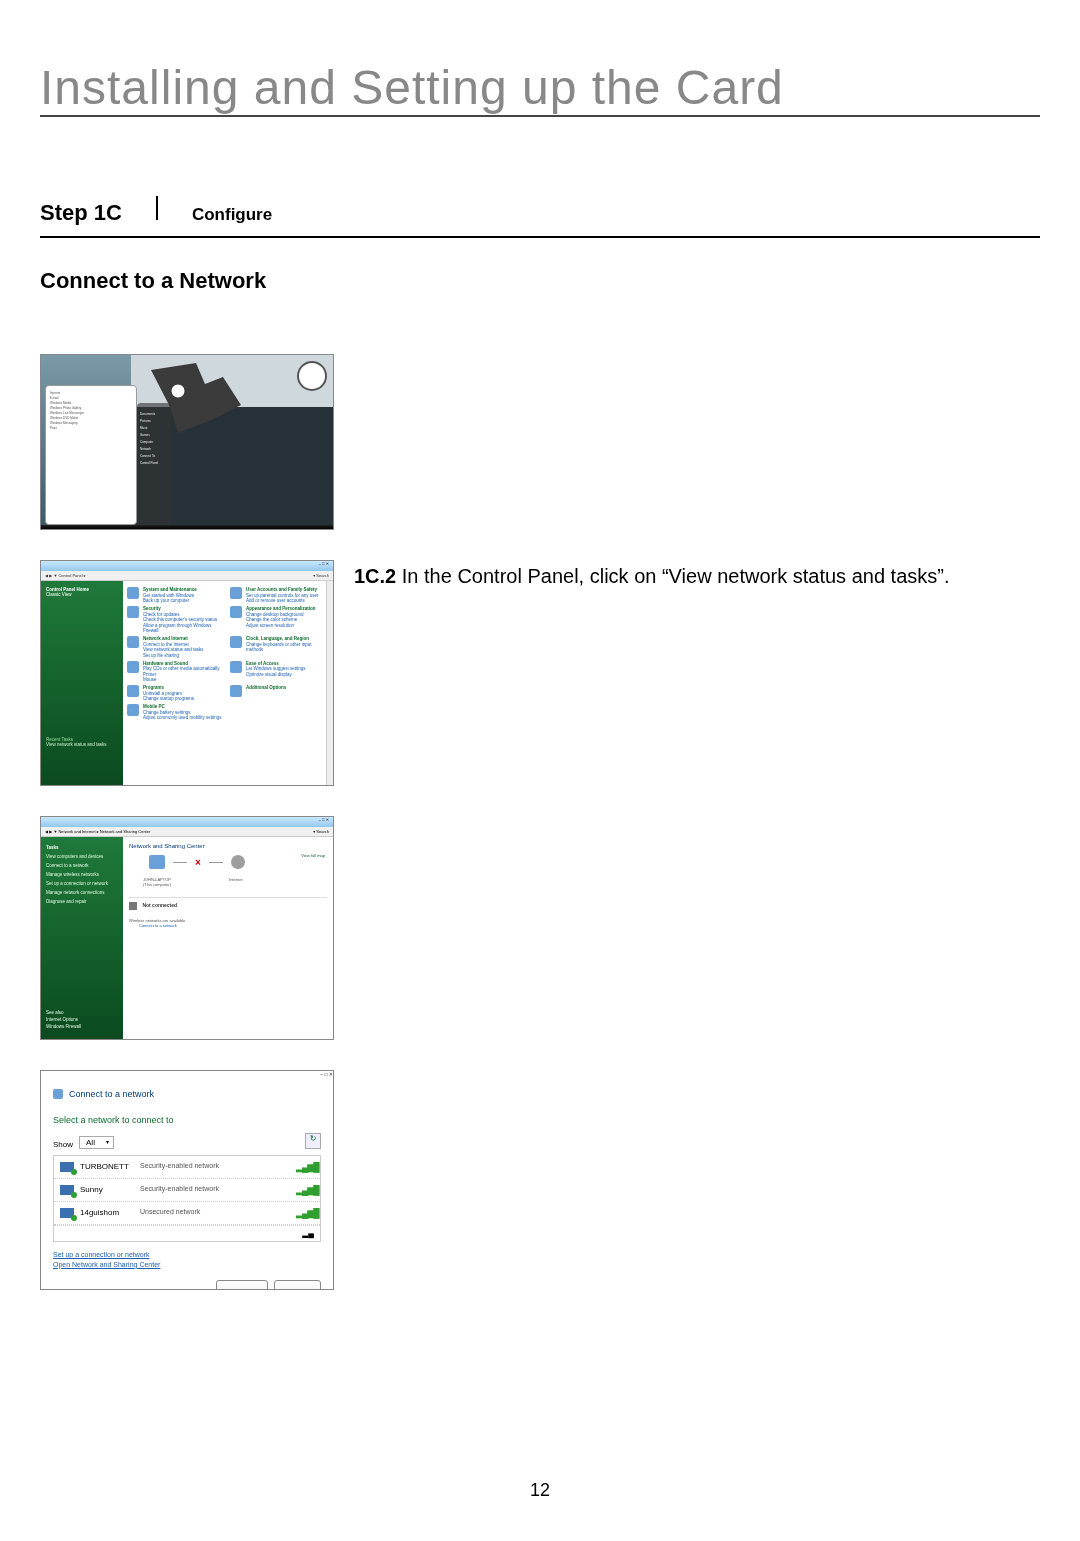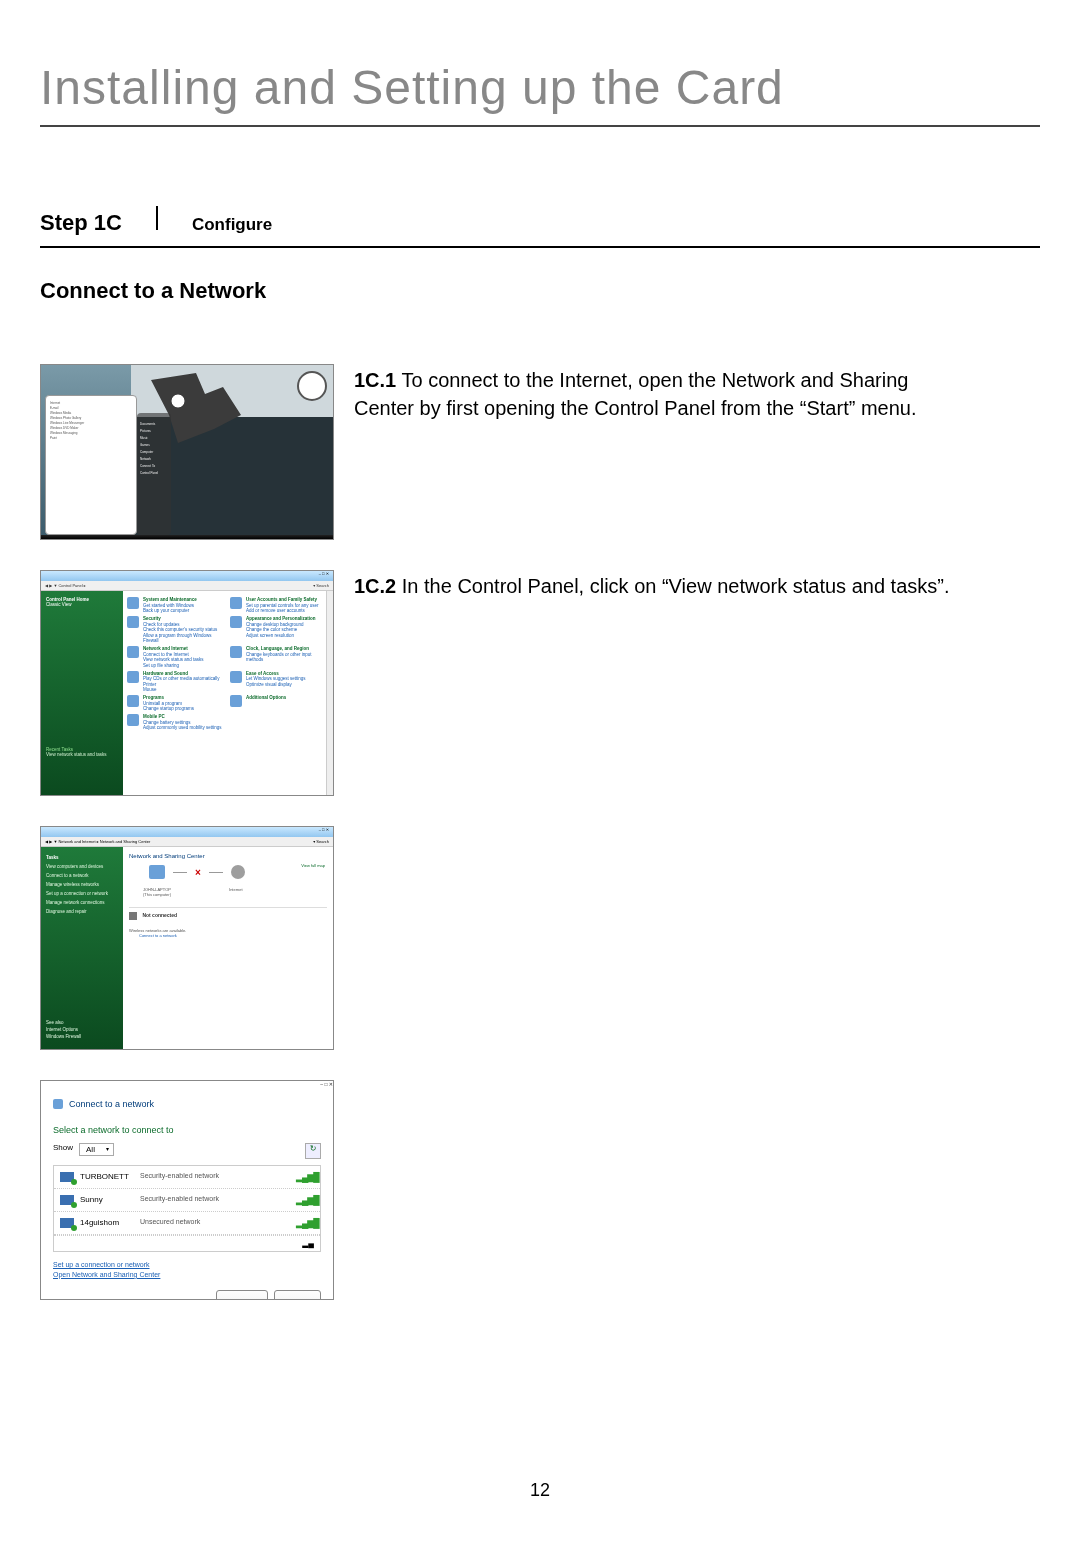--- a/index.html
+++ b/index.html
@@ -14,21 +14,20 @@
   .page {
     padding: 60px 40px 40px 40px;
     box-sizing: border-box;
   }
   .title {
     font-size: 48px;
     color: #888;
     font-weight: 300;
     letter-spacing: 1px;
     border-bottom: 2px solid #444;
-    padding-bottom: 10px;
     margin-bottom: 70px;
   }
   .step-row {
     display: flex;
     align-items: baseline;
     gap: 30px;
     margin-bottom: 10px;
   }
   .step-label {
     font-size: 22px;
@@ -174,21 +173,21 @@
   .ss3-wlbl { margin-top: 8px; font-size: 4px; color: #555; }
   .ss3-conlink { color: #1a5fb4; font-size: 4px; margin-left: 10px; }
 
   
   .ss4 { height: 218px; background: #fff; font-size: 8px; }
   .ss4-outer { padding: 8px 12px; }
   .ss4-titlebar { height: 10px; font-size: 5px; text-align: right; color: #333; }
   .ss4-title { color: #003c7a; font-size: 9px; display: flex; align-items: center; gap: 6px; }
   .ss4-title .gic { width: 10px; height: 10px; background: #6aa0d8; border-radius: 2px; }
   .ss4-sel { color: #0b6b2b; margin: 16px 0 8px 0; font-size: 9px; }
-  .ss4-showrow { display: flex; align-items: flex-start; gap: 6px; margin-bottom: 6px; font-size: 8px; }
+  .ss4-showrow { display: flex; align-items: flex-end; gap: 6px; margin-bottom: 6px; font-size: 8px; }
   .ss4-showrow .dd { border: 1px solid #aaa; padding: 1px 18px 1px 6px; background: #fff; position: relative; }
   .ss4-showrow .dd::after { content: "▾"; position: absolute; right: 4px; font-size: 6px; }
   .ss4-refresh { margin-left: auto; width: 14px; height: 14px; border: 1px solid #aaa; background: #eef; text-align: center; font-size: 8px; color: #0a6b1f; }
   .ss4-list { border: 1px solid #ccc; }
   .ss4-row { display: flex; padding: 6px 6px; border-bottom: 1px dotted #ccc; }
   .ss4-row:last-child { border-bottom: none; }
   .ss4-row .nic { width: 14px; height: 10px; background: #3a6fb0; margin-right: 6px; position: relative; }
   .ss4-row .nic::after { content: ""; position: absolute; right: -3px; bottom: -3px; width: 6px; height: 6px; background: #2fa02f; border-radius: 50%; }
   .ss4-row .name { width: 60px; }
   .ss4-row .sec { color: #555; flex: 1; font-size: 7px; }
@@ -238,23 +237,20 @@
         <div>Pictures</div>
         <div>Music</div>
         <div>Games</div>
         <div>Computer</div>
         <div>Network</div>
         <div>Connect To</div>
         <div>Control Panel</div>
       </div>
       <div class="ss1-taskbar"></div>
     </div>
-    <div class="step-text">
-      <strong>1C.1</strong><span> To connect to the Internet, open the Network and Sharing Center by first opening the Control Panel from the “Start” menu.</span>
-    </div>
   </div>
 
   <div class="step-block">
     <div class="screenshot ss2">
       <div class="ss2-titlebar">– □ ✕</div>
       <div class="ss2-addr">
         <span>◀ ▶  ▼ Control Panel ▸</span>
           <span>▾  Search</span>
       </div>
       <div class="ss2-body">

